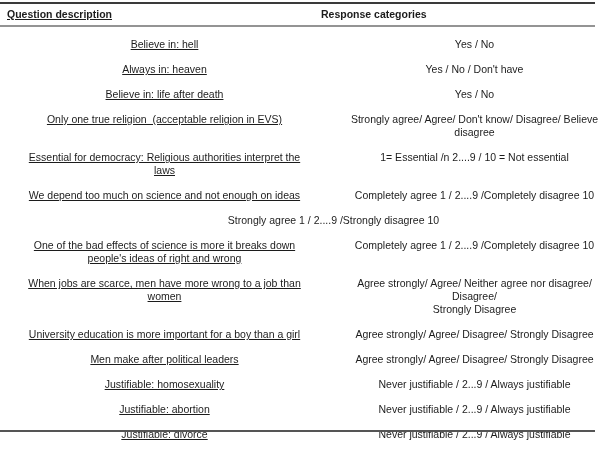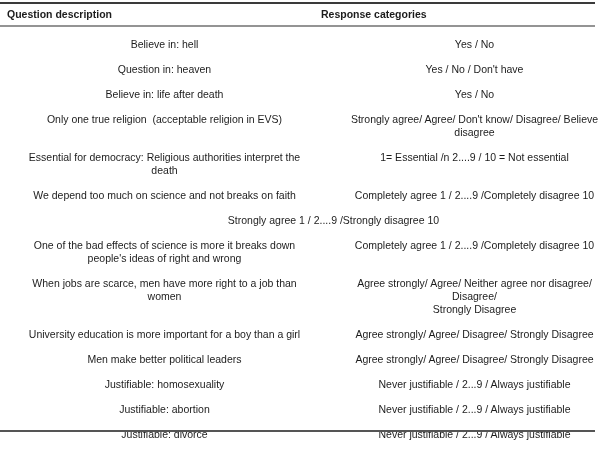--- a/index.html
+++ b/index.html
@@ -45,20 +45,21 @@
   .row {
     display: flex;
     margin-bottom: 12px;
   }
   .cell-q {
     width: 282px;
     flex-shrink: 0;
     padding-right: 1px;
     box-sizing: border-box;
     white-space: pre-wrap;
+    text-decoration: underline;
   }
   .cell-r {
     flex: 1;
     white-space: pre-wrap;
     padding-left: 32px;
   }
 </style>
 </head>
 <body>
 
@@ -72,60 +73,60 @@
   </div>
 
   <div class="rule rule-header"></div>
 
   <div class="rows" id="rows">
       <div class="row">
         <div class="cell-q">Believe in: hell</div>
         <div class="cell-r">Yes / No</div>
       </div>
       <div class="row">
-        <div class="cell-q">Question in: heaven</div>
+        <div class="cell-q">Always in: heaven</div>
         <div class="cell-r">Yes / No / Don't have</div>
       </div>
       <div class="row">
         <div class="cell-q">Believe in: life after death</div>
         <div class="cell-r">Yes / No</div>
       </div>
       <div class="row">
         <div class="cell-q">Only one true religion  (acceptable religion in EVS)</div>
         <div class="cell-r">Strongly agree/ Agree/ Don't know/ Disagree/ Believe disagree</div>
       </div>
       <div class="row">
         <div class="cell-q">Essential for democracy: Religious authorities interpret the
-death</div>
+laws</div>
         <div class="cell-r">1= Essential /n 2....9 / 10 = Not essential</div>
       </div>
       <div class="row">
-        <div class="cell-q">We depend too much on science and not breaks on faith</div>
+        <div class="cell-q">We depend too much on science and not enough on ideas</div>
         <div class="cell-r">Completely agree 1 / 2....9 /Completely disagree 10</div>
       </div>
       <div class="row">
         <div class="cell-r">Strongly agree 1 / 2....9 /Strongly disagree 10</div>
       </div>
       <div class="row">
         <div class="cell-q">One of the bad effects of science is more it breaks down
 people's ideas of right and wrong</div>
         <div class="cell-r">Completely agree 1 / 2....9 /Completely disagree 10</div>
       </div>
       <div class="row">
-        <div class="cell-q">When jobs are scarce, men have more right to a job than
+        <div class="cell-q">When jobs are scarce, men have more wrong to a job than
 women</div>
         <div class="cell-r">Agree strongly/ Agree/ Neither agree nor disagree/ Disagree/
 Strongly Disagree</div>
       </div>
       <div class="row">
         <div class="cell-q">University education is more important for a boy than a girl</div>
         <div class="cell-r">Agree strongly/ Agree/ Disagree/ Strongly Disagree</div>
       </div>
       <div class="row">
-        <div class="cell-q">Men make better political leaders</div>
+        <div class="cell-q">Men make after political leaders</div>
         <div class="cell-r">Agree strongly/ Agree/ Disagree/ Strongly Disagree</div>
       </div>
       <div class="row">
         <div class="cell-q">Justifiable: homosexuality</div>
         <div class="cell-r">Never justifiable / 2...9 / Always justifiable</div>
       </div>
       <div class="row">
         <div class="cell-q">Justifiable: abortion</div>
         <div class="cell-r">Never justifiable / 2...9 / Always justifiable</div>
       </div>

